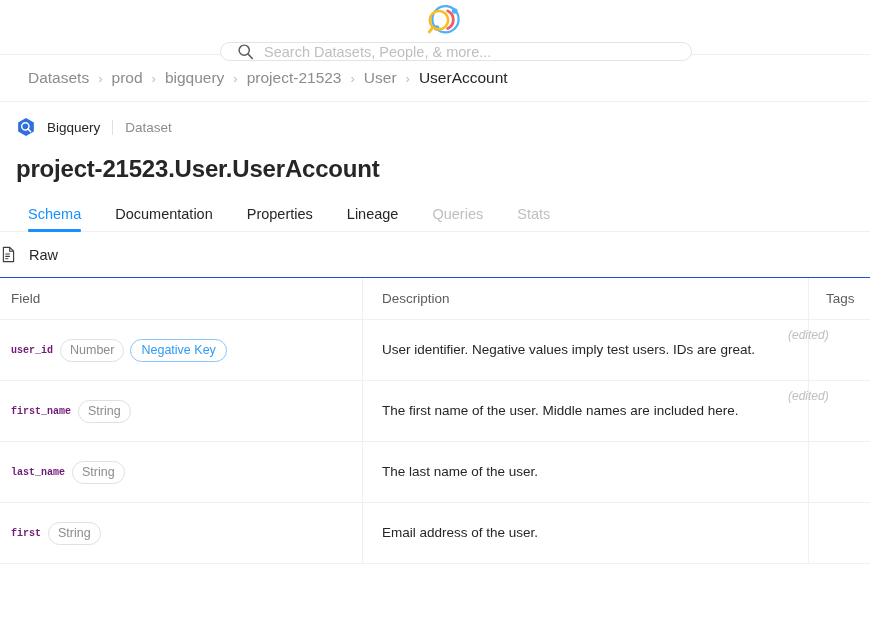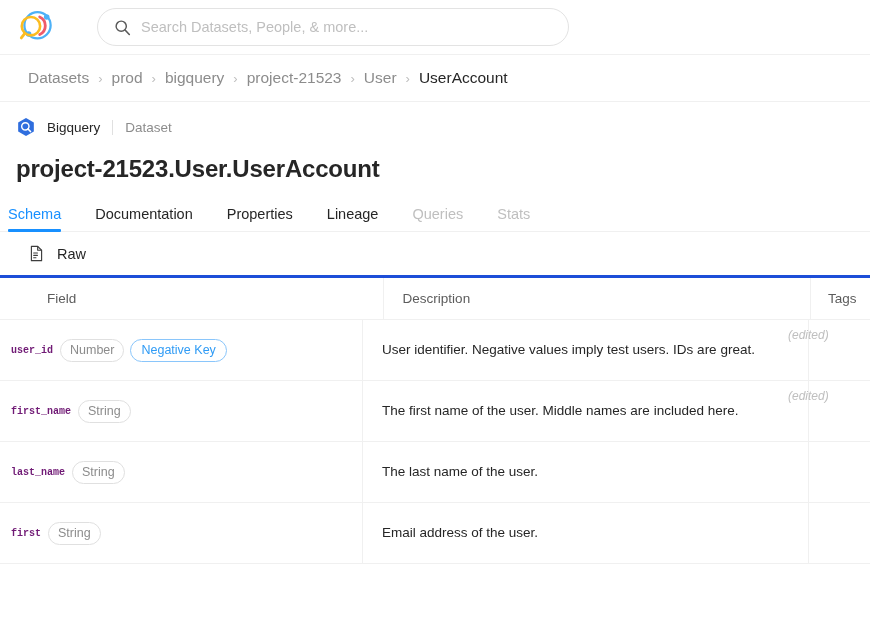--- a/index.html
+++ b/index.html
@@ -14,20 +14,21 @@
   }
 
   
   .topbar {
     position: relative;
     height: 55px;
     background: #ffffff;
     border-bottom: 1px solid #f0f0f0;
     display: flex;
     align-items: center;
+    flex-direction: column;
   }
   .logo {
     width: 42px;
     height: 42px;
     margin-left: 13px;
     flex: 0 0 auto;
     display: block;
   }
   .searchwrap {
     margin-left: 42px;
@@ -93,21 +94,21 @@
     font-weight: 700;
     color: #262626;
     letter-spacing: -0.2px;
     margin-top: 17px;
   }
 
   
   .tabs {
     display: flex;
     align-items: flex-end;
-    padding: 0 8px;
+    padding: 0 28px;
     margin-top: 16px;
     border-bottom: 1px solid #f0f0f0;
     height: 33px;
   }
   .tab {
     font-size: 14.5px;
     color: #262626;
     padding-bottom: 9px;
     margin-right: 34px;
     position: relative;
@@ -124,40 +125,38 @@
     background: #1890ff;
     border-radius: 1px;
   }
   .tab.disabled { color: #bfbfbf; cursor: default; }
 
   
   .raw-bar {
     height: 46px;
     display: flex;
     align-items: center;
-    padding-left: 28px;
-    border-bottom: 3px solid #1d4ed8;
+    border-bottom: 1px solid #1d4ed8;
   }
   .raw-btn {
     display: flex;
     align-items: center;
     cursor: pointer;
   }
   .file-icon { width: 17px; height: 17px; flex: 0 0 auto; }
   .raw-label { font-size: 14.5px; color: #262626; margin-left: 12px; }
 
   
   .table { width: 870px; }
   .thead {
     display: flex;
     height: 42px;
     align-items: center;
     border-bottom: 1px solid #f0f0f0;
     background: #fff;
-    padding-left: 36px;
   }
   .col-field  { width: 362px; padding-left: 11px; }
   .col-desc   { width: 446px; padding-left: 19px; border-left: 1px solid #f0f0f0; }
   .col-tags   { width: 62px;  padding-left: 17px; border-left: 1px solid #f0f0f0; }
   .thead .col-field, .thead .col-desc, .thead .col-tags {
     font-size: 13.5px;
     color: #5c5c5c;
     align-self: stretch;
     display: flex;
     align-items: center;

